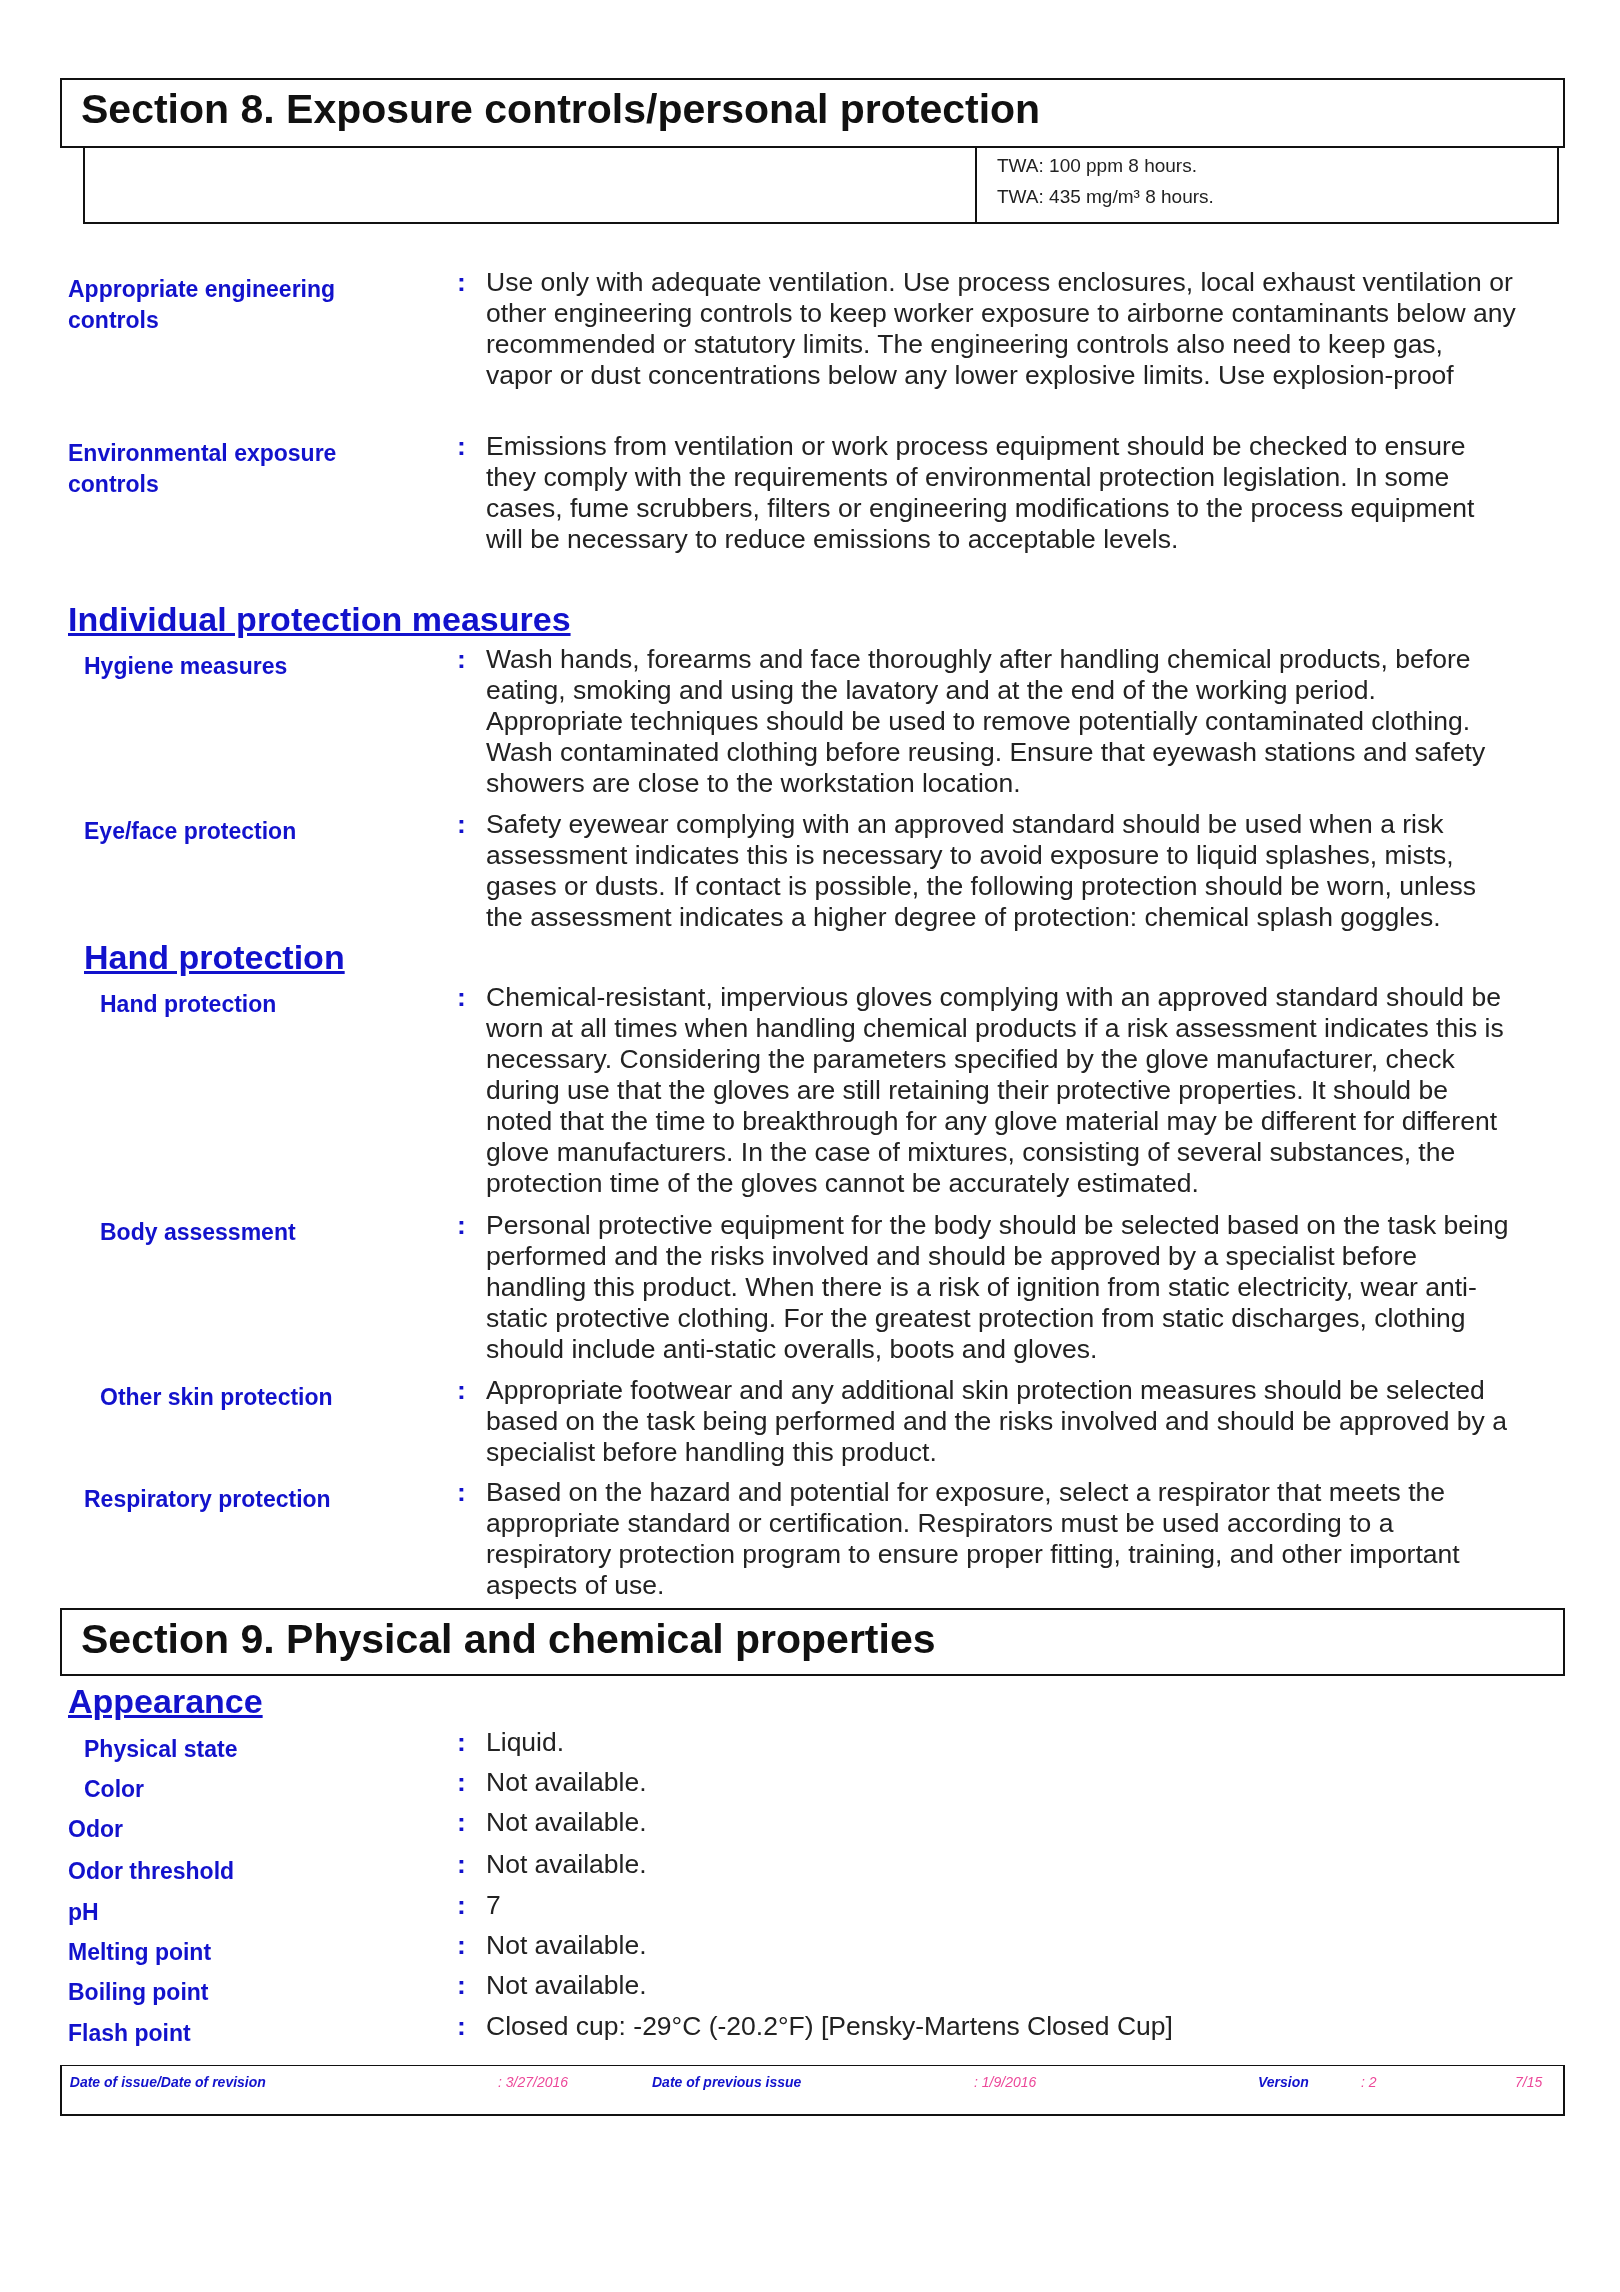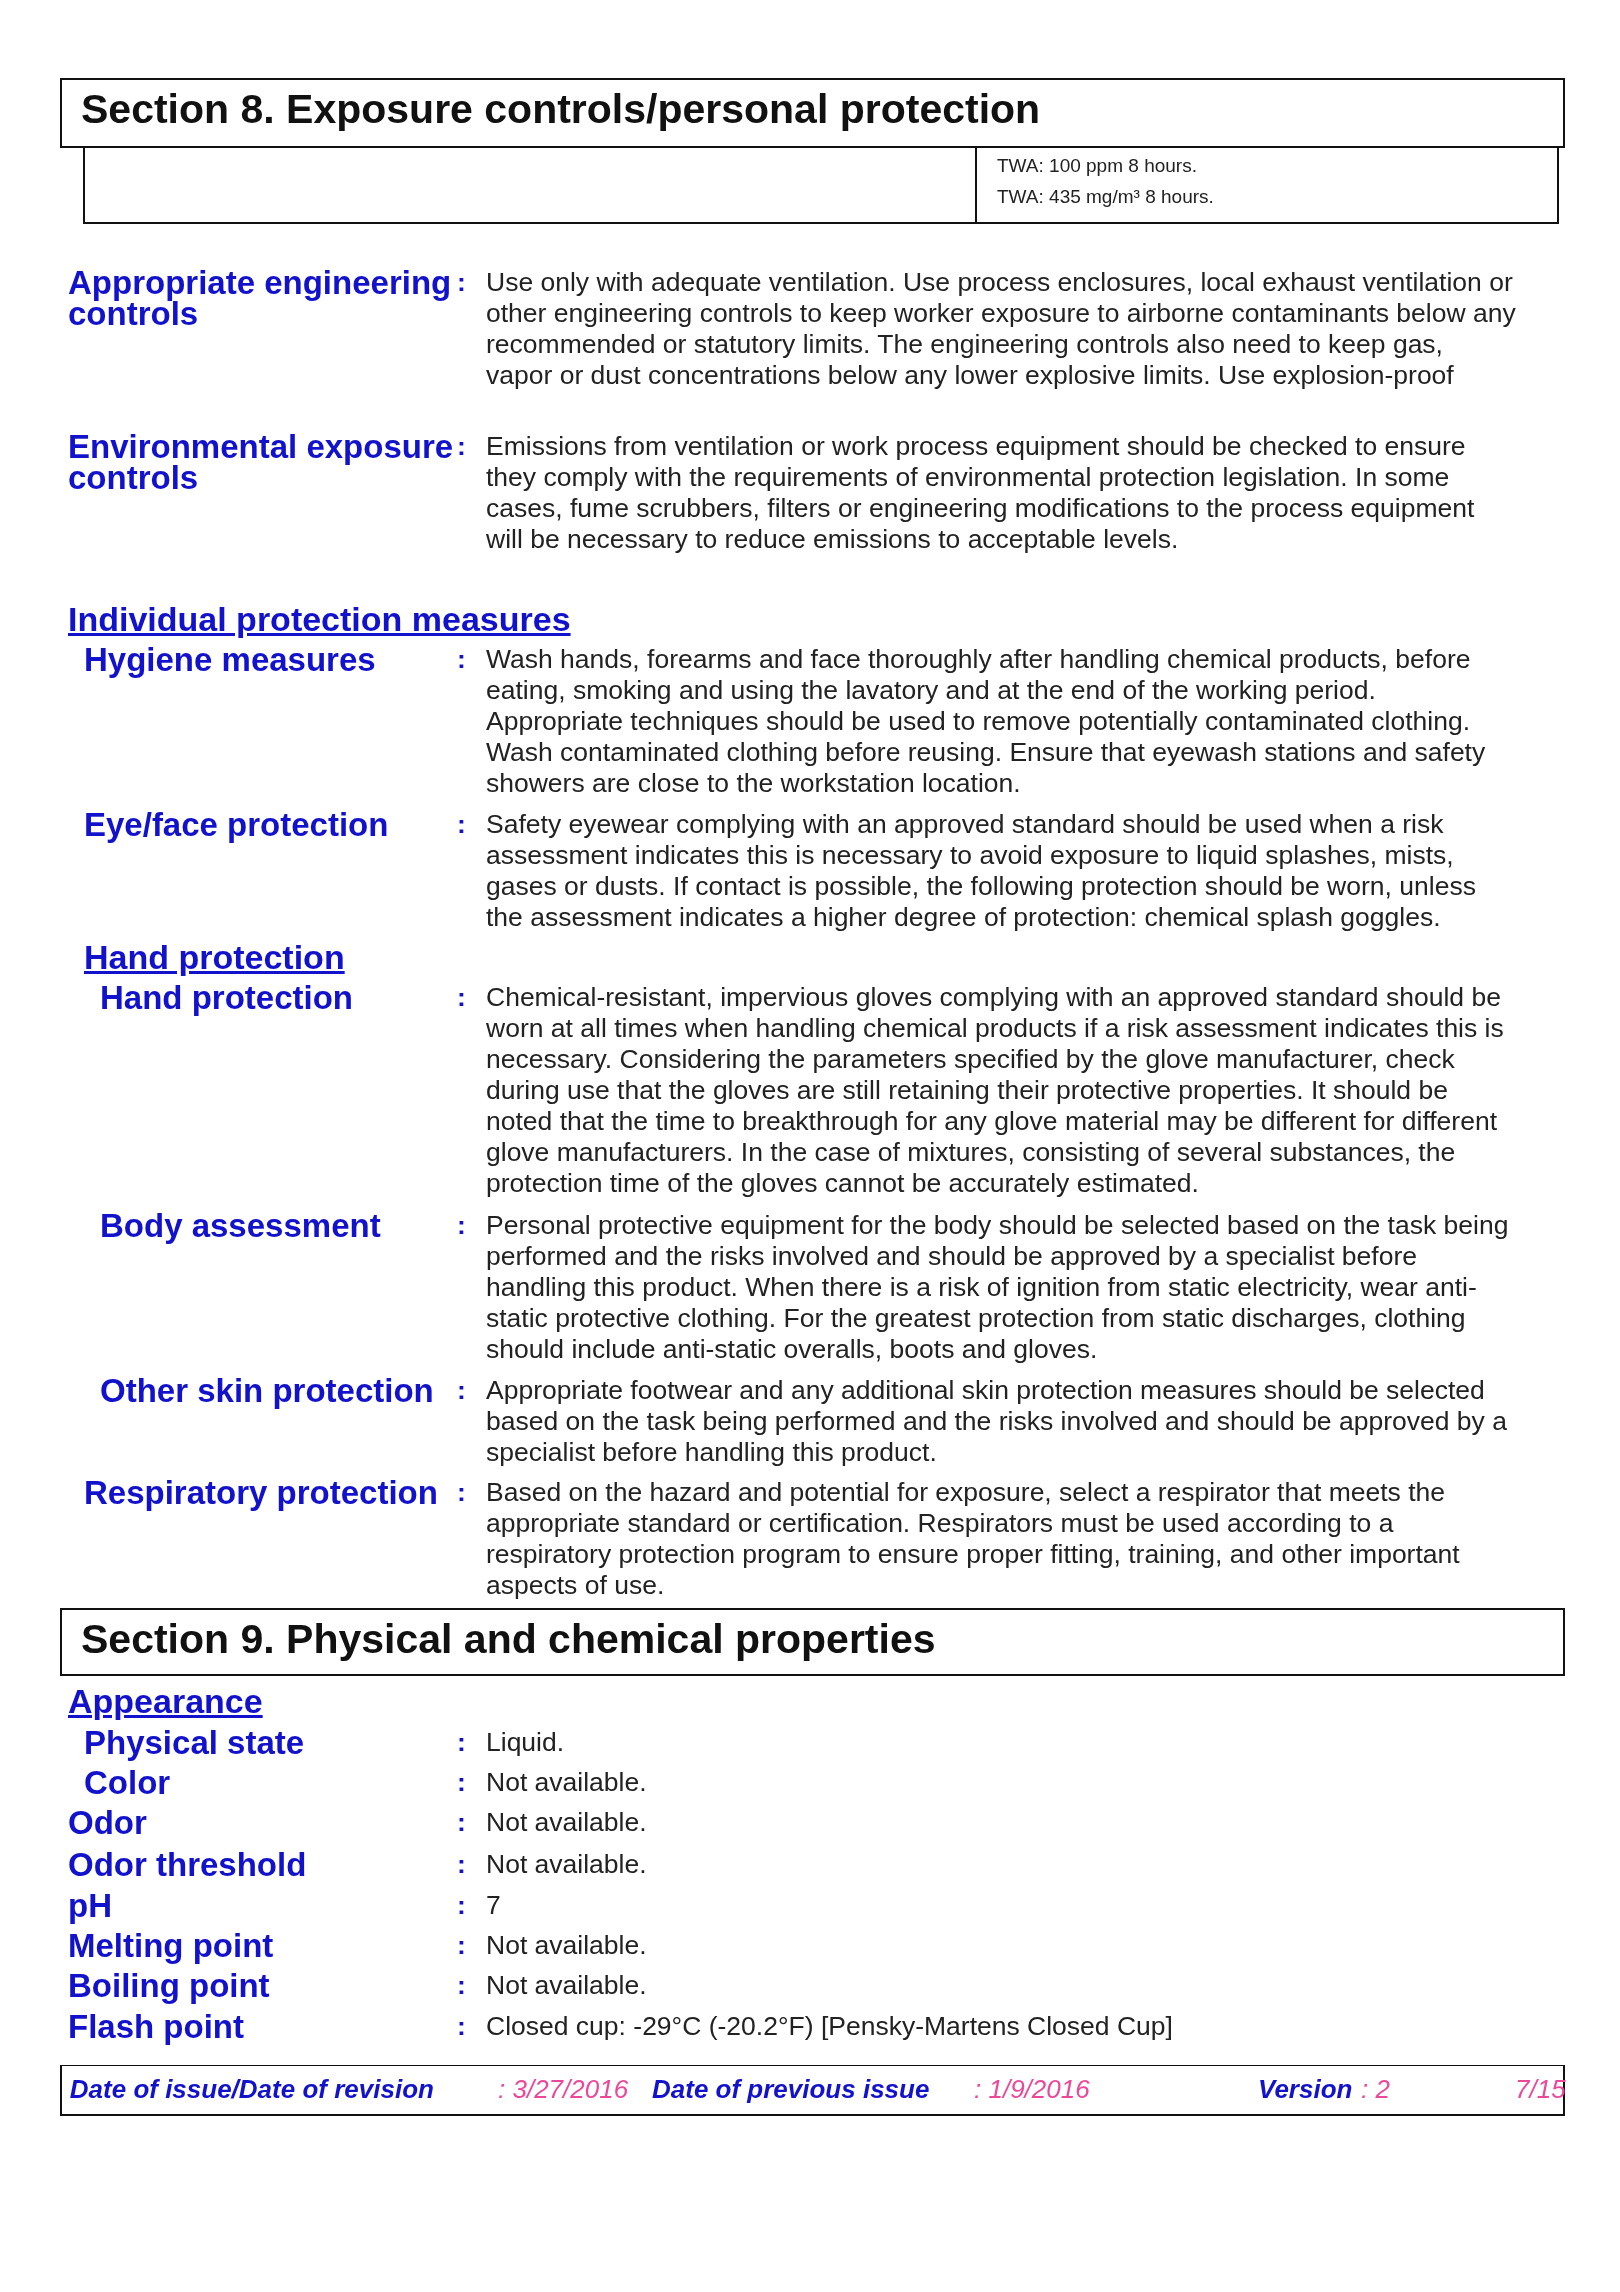--- a/index.html
+++ b/index.html
@@ -3,26 +3,26 @@
 <meta charset="utf-8">
 <style>
   html, body { margin:0; padding:0; background:#ffffff; }
   body { width:1620px; height:2293px; position:relative; overflow:hidden; font-family:"Liberation Sans", sans-serif; color:#111; }
   .sec-head { position:absolute; left:60px; width:1505px; border:2.9px solid #111; box-sizing:border-box; background:#fff; }
   .sec-head h1 { margin:0; font-family:"Liberation Sans", sans-serif; font-weight:bold; font-size:41px; line-height:59px; padding-left:19px; color:#111; }
   .twa-box { position:absolute; left:83px; top:146px; width:1476px; height:78px; border:2.9px solid #111; border-top:none; box-sizing:border-box; }
   .twa-box .divider { position:absolute; left:890px; top:0; bottom:0; border-left:2px solid #111; }
   .twa-box .twa-text { position:absolute; left:912px; top:3.9px; font-size:19px; line-height:31px; color:#222; }
   .row { position:absolute; left:0; width:1620px; }
-  .lbl { position:absolute; color:#1212cc; font-weight:bold; font-size:33px; line-height:31px; }
+  .lbl { position:absolute; color:#1212cc; font-weight:bold; font-size:23px; line-height:31px;margin-top:7px; }
   .colon { position:absolute; left:457px; color:#1212cc; font-weight:bold; font-size:26.5px; line-height:31px; }
   .val { position:absolute; left:486px; width:1078px; font-size:26.5px; line-height:31px; color:#222; }
   .val span { display:block; white-space:nowrap; }
   .subhead { position:absolute; color:#1212cc; font-weight:bold; font-size:34px; line-height:31px; text-decoration:underline; }
-  .footer { position:absolute; left:60px; top:2065px; width:1505px; height:51px; border:2.9px solid #111; border-top:1px solid #111; box-sizing:border-box; font-style:italic; font-size:26px; }
+  .footer { position:absolute; left:60px; top:2065px; width:1505px; height:51px; border:2.9px solid #111; border-top:1px solid #111; box-sizing:border-box; font-style:italic; font-size:14px; }
   .footer .f { position:absolute; top:7.8px; }
   .footer .blue { color:#1212cc; font-weight:bold; }
   .footer .dark { color:#ec4899; }
 </style>
 </head>
 <body>
 
 <div class="sec-head" style="top:78px;height:70px;">
   <h1>Section 8. Exposure controls/personal protection</h1>
 </div>

